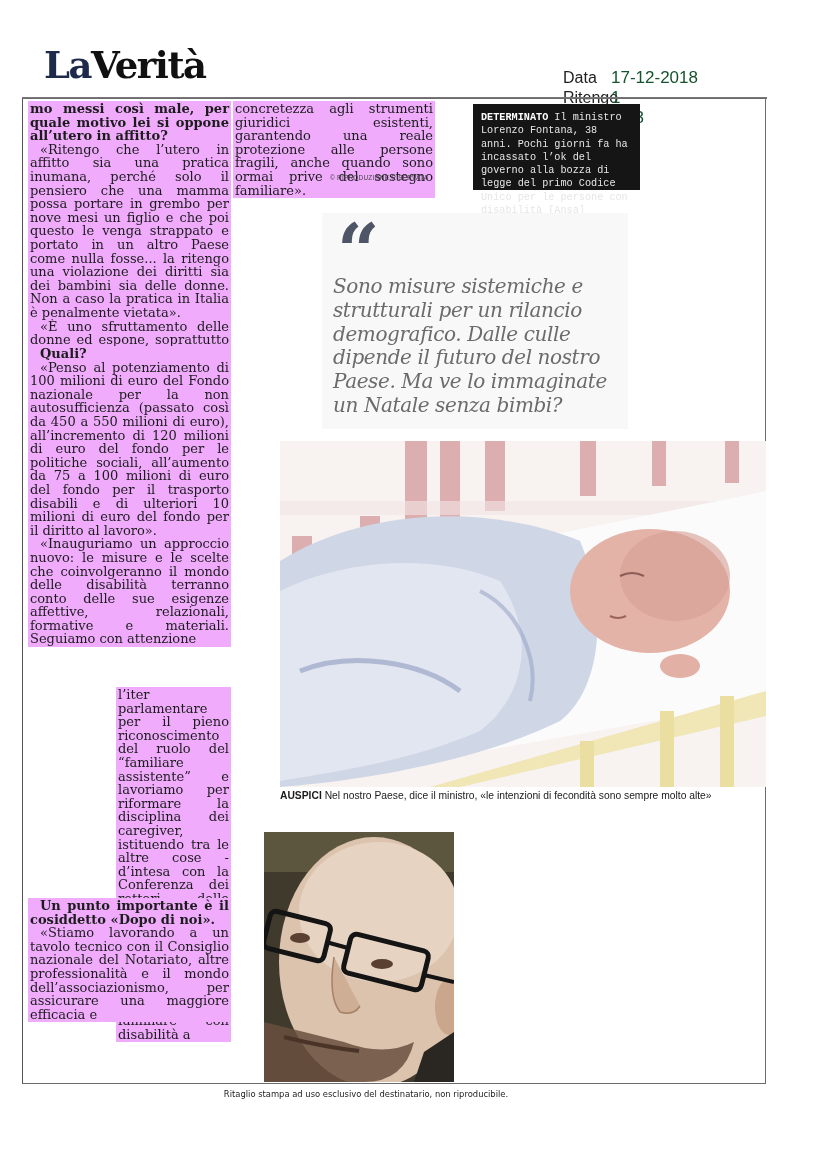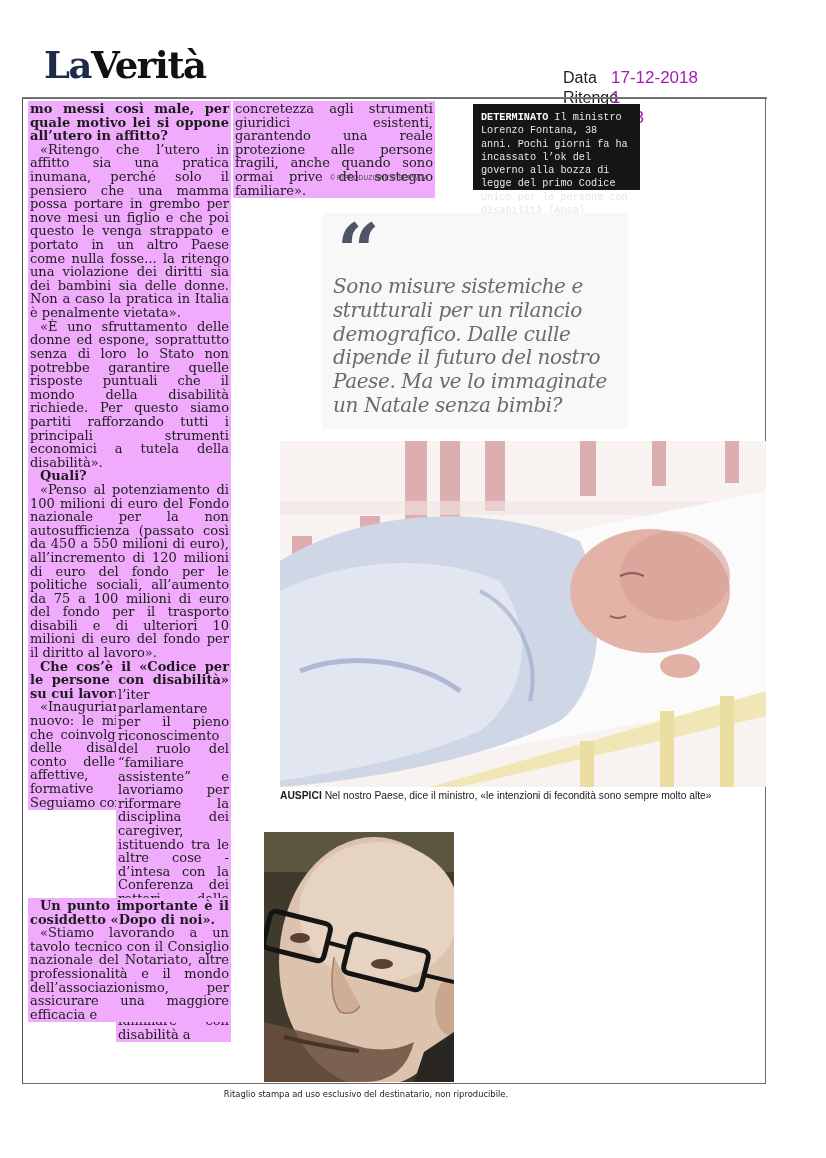--- a/index.html
+++ b/index.html
@@ -5,21 +5,21 @@
   html, body { margin:0; padding:0; background:#ffffff; }
   body { width:826px; height:1158px; position:relative; overflow:hidden; font-family:"DejaVu Serif", serif; color:#1a1a1a; }
   .abs { position:absolute; }
 
   
   #logo { left:44px; top:47px; font-family:"DejaVu Serif", serif; font-weight:bold; font-size:37px; letter-spacing:-1.5px; color:#111; line-height:1; }
   #logo .la { color:#1d2a4a; }
   #meta { left:563px; top:37px; font-family:"Liberation Sans", sans-serif; }
   .meta-row { display:flex; align-items:baseline; height:20px; }
   .meta-label { width:48px; font-size:16px; color:#222;margin-top:32px; }
-  .meta-value { font-size:17px; color:#a21caf; }
+  .meta-value { font-size:17px; color:#14532d; }
 
   
   #frame { left:22px; top:98px; width:744px; height:986px; border:1px solid #6b6b6b; border-left:1.5px solid #555; box-sizing:border-box; }
   #header-rule { left:22px; top:97px; width:745px; height:2px; background:#777; }
 
   
   .col { font-family:"DejaVu Serif", serif; font-size:13px; line-height:13.6px; text-align:justify; color:#1c1c1c; background:#f0abfc; }
   .col p { margin:0; }
   .col p.ans { text-indent:10px; }
   .col p.q { font-weight:bold; text-indent:10px; }
@@ -72,24 +72,22 @@
 
 <div id="header-rule" class="abs"></div>
 <div id="frame" class="abs"></div>
 
 <div id="col1a" class="abs col">
     <p class="q first">mo messi così male, per quale motivo lei si oppone all’utero in affitto?</p>
     <p class="ans">«Ritengo che l’utero in affitto sia una pratica inumana, perché solo il pensiero che una mamma possa portare in grembo per nove mesi un figlio e che poi questo le venga strappato e portato in un altro Paese come nulla fosse... la ritengo una violazione dei diritti sia dei bambini sia delle donne. Non a caso la pratica in Italia è penalmente vietata».</p>
     <p class="ans">«È uno sfruttamento delle donne ed espone, soprattutto chi versa in difficoltà economiche, a potenziali ricatti. Purtroppo so che ci sono</p>
   </div>
 <div id="col1b" class="abs col">
-    <p class="cont">senza di loro lo Stato non potrebbe garantire quelle risposte puntuali che il mondo della disabilità richiede. Per questo siamo partiti rafforzando tutti i principali strumenti economici a tutela della disabilità».</p>
     <p class="q">Quali?</p>
     <p class="ans">«Penso al potenziamento di 100 milioni di euro del Fondo nazionale per la non autosufficienza (passato così da 450 a 550 milioni di euro), all’incremento di 120 milioni di euro del fondo per le politiche sociali, all’aumento da 75 a 100 milioni di euro del fondo per il trasporto disabili e di ulteriori 10 milioni di euro del fondo per il diritto al lavoro».</p>
-    <p class="q">Che cos’è il «Codice per le persone con disabilità» su cui lavorate?</p>
     <p class="ans">«Inauguriamo un approccio nuovo: le misure e le scelte che coinvolgeranno il mondo delle disabilità terranno conto delle sue esigenze affettive, relazionali, formative e materiali. Seguiamo con attenzione</p>
   </div>
 <div id="col1c-narrow" class="abs col">
     <p class="cont">l’iter parlamentare per il pieno riconoscimento del ruolo del “familiare assistente” e lavoriamo per riformare la disciplina dei caregiver, istituendo tra le altre cose - d’intesa con la Conferenza dei rettori delle Università italiane - anche la figura del caregiver studente, riconoscendo agli studenti che hanno un familiare con disabilità a</p>
   </div>
 <div id="col1d" class="abs col">
     <p class="q">Un punto importante è il cosiddetto «Dopo di noi».</p>
     <p class="ans">«Stiamo lavorando a un tavolo tecnico con il Consiglio nazionale del Notariato, altre professionalità e il mondo dell’associazionismo, per assicurare una maggiore efficacia e</p>
   </div>
 

